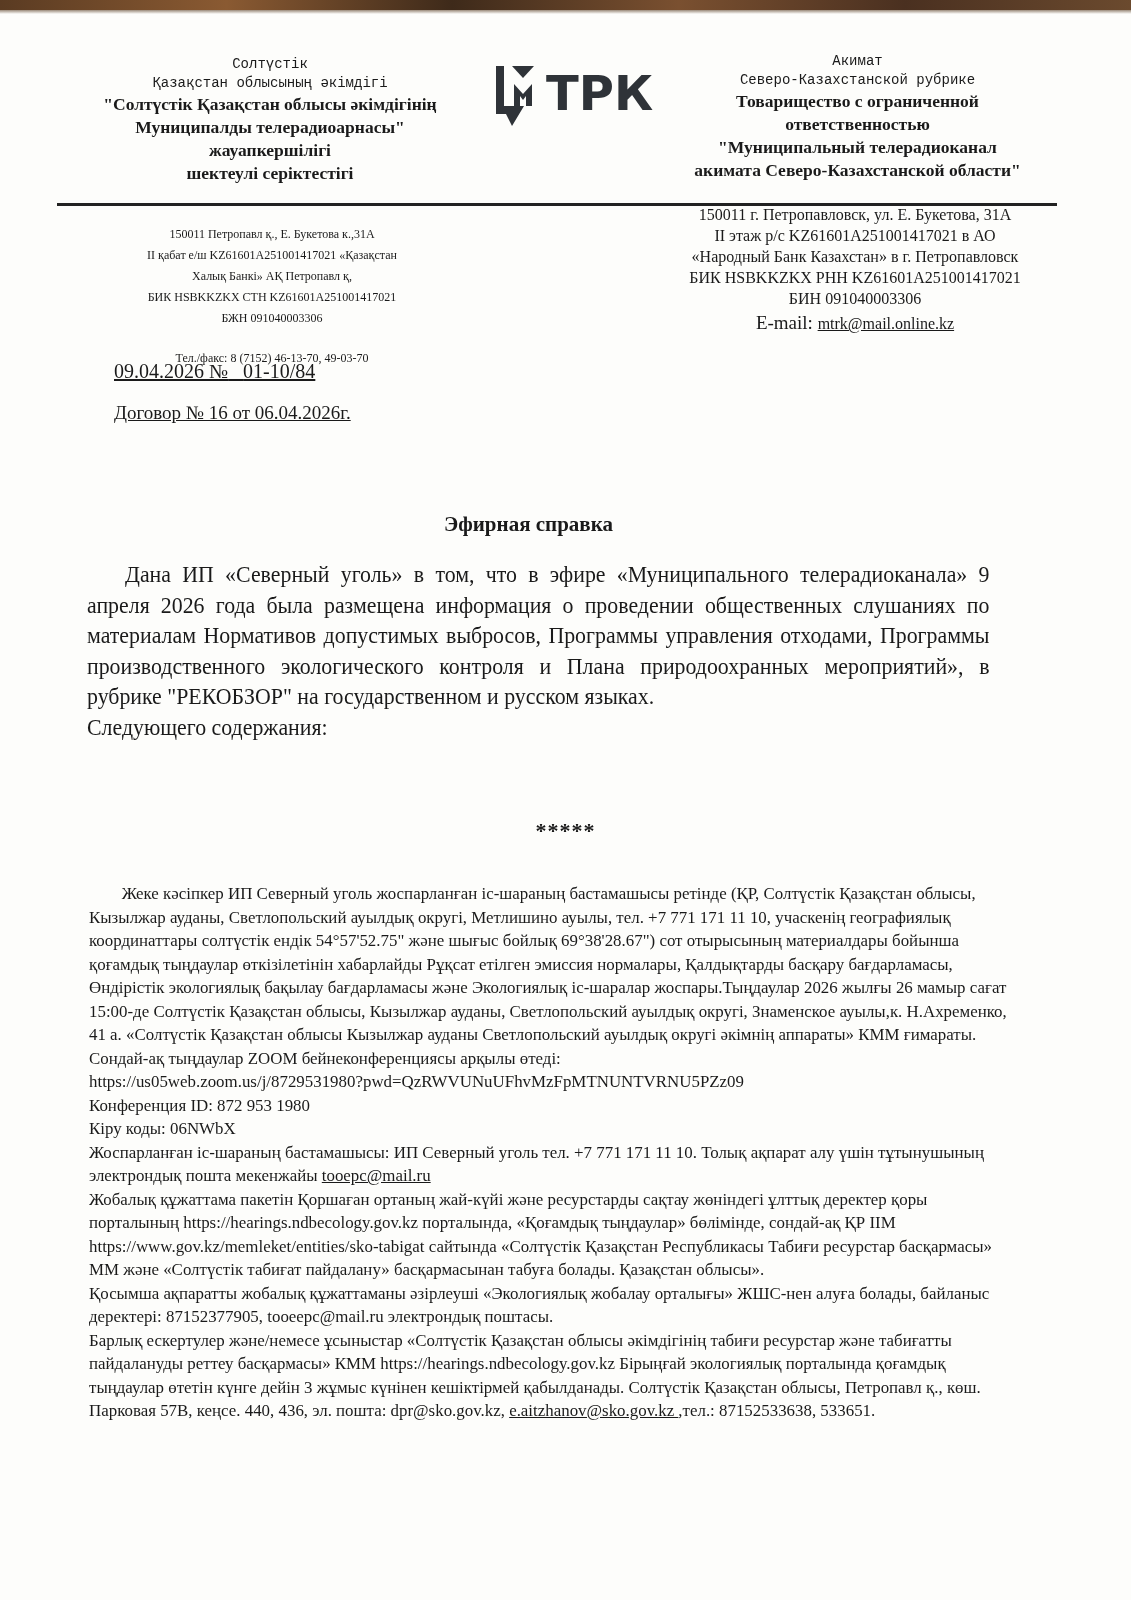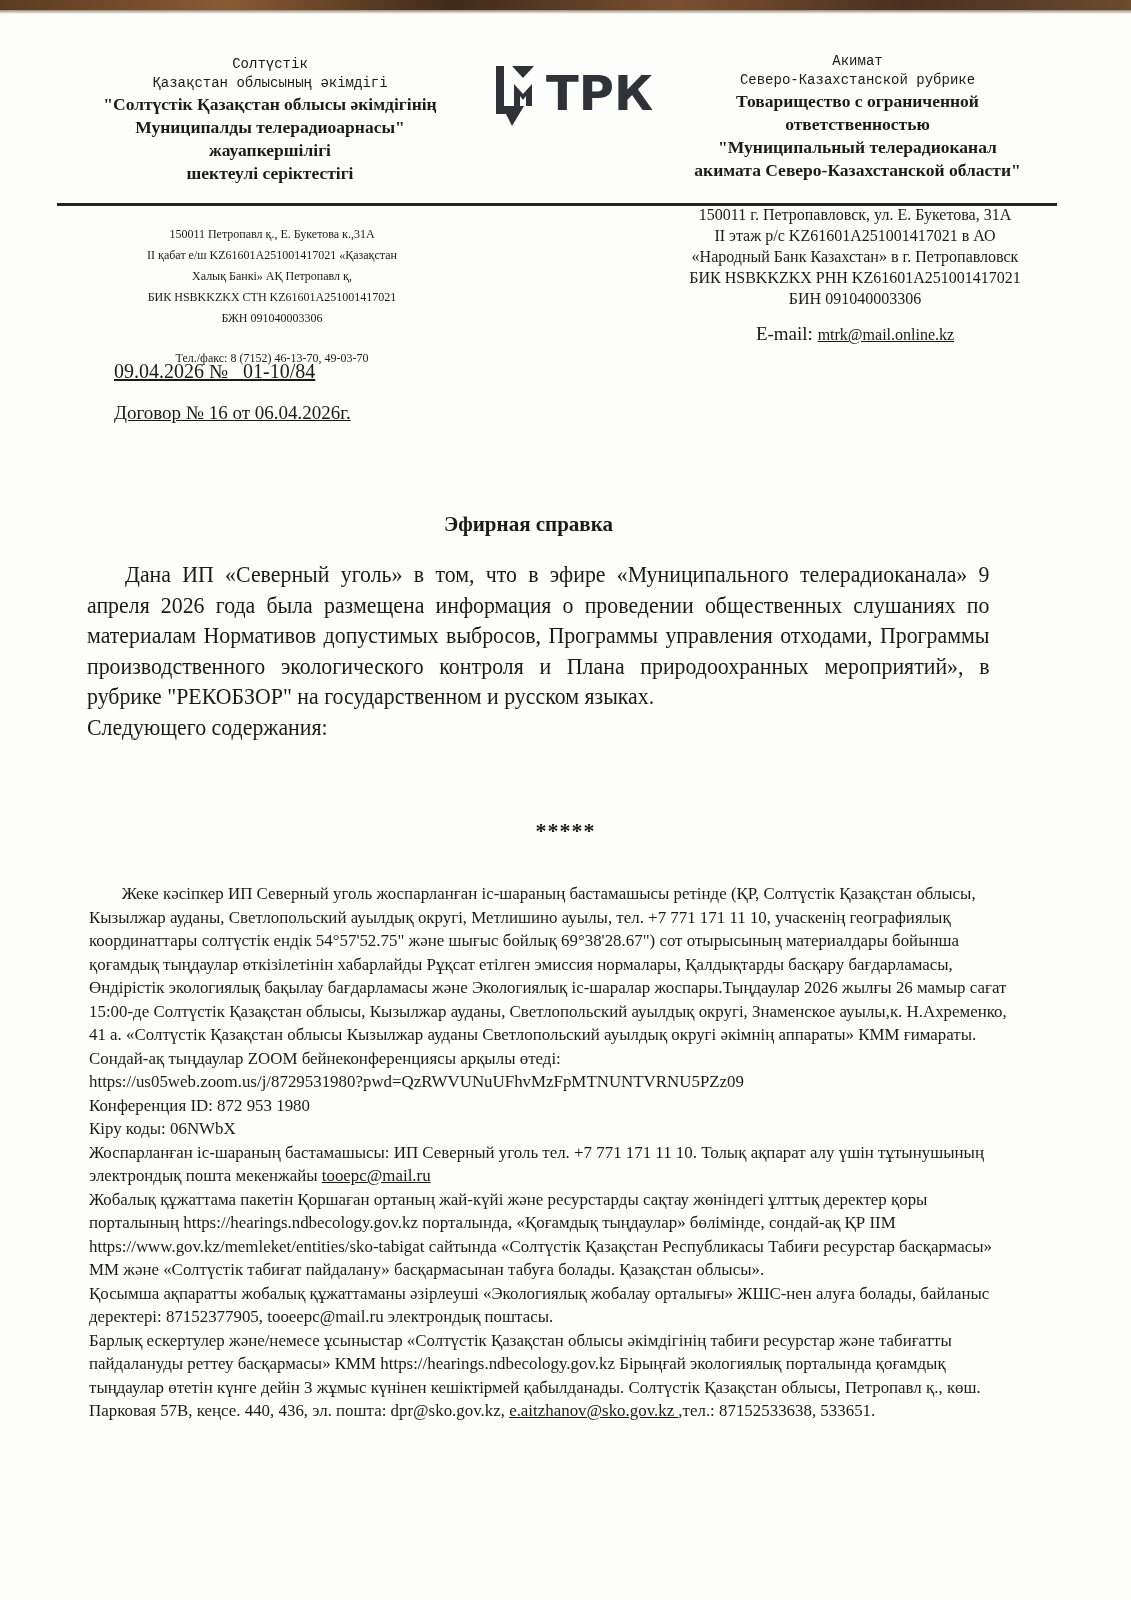--- a/index.html
+++ b/index.html
@@ -18,21 +18,21 @@
   .hdr-right { left: 645px; top: 52px; width: 425px; }
   .small { font-size: 14px; line-height: 19px; font-family: Liberation Mono, monospace; }
   .bold { font-weight: bold; font-size: 17.5px; line-height: 23px; }
   .logo { position: absolute; left: 494px; top: 58px; width: 165px; height: 72px; }
   .rule { position: absolute; left: 57px; top: 203px; width: 1000px; height: 3px; background: #222; }
   .addr-left { left: 62px; top: 224px; width: 420px; font-size: 12px; line-height: 21px; }
   .addr-right { left: 640px; top: 204px; width: 430px; font-size: 16px; line-height: 21px; }
   .date-line { position:absolute; left: 114px; top: 360px; font-size: 20px; }
   .date-line span { text-decoration: underline; }
   .contract { position:absolute; left: 114px; top: 402px; font-size: 19px; text-decoration: underline; }
-  .email-line { font-size: 19px; margin-top: 14px; }
+  .email-line { font-size: 19px; margin-top: 3px; }
   .email-line a { color: #1a1a1a; font-size: 16px; text-decoration: underline; }
   .title { position:absolute; left:0; width:1057px; top: 512px; text-align:center; font-weight:bold; font-size: 21px; }
   .body-main {
     position:absolute; left: 87px; top: 560px; width: 950px;
     font-size: 23px; line-height: 30.5px; text-align: justify;
     transform: scaleX(0.95); transform-origin: left top;
   }
   .body-main p { margin: 0; }
   .indent { text-indent: 40px; }
   .stars { position:absolute; left:0; width:1131px; top: 818px; text-align:center; font-size: 22px; font-weight:bold; letter-spacing: 1px; }

